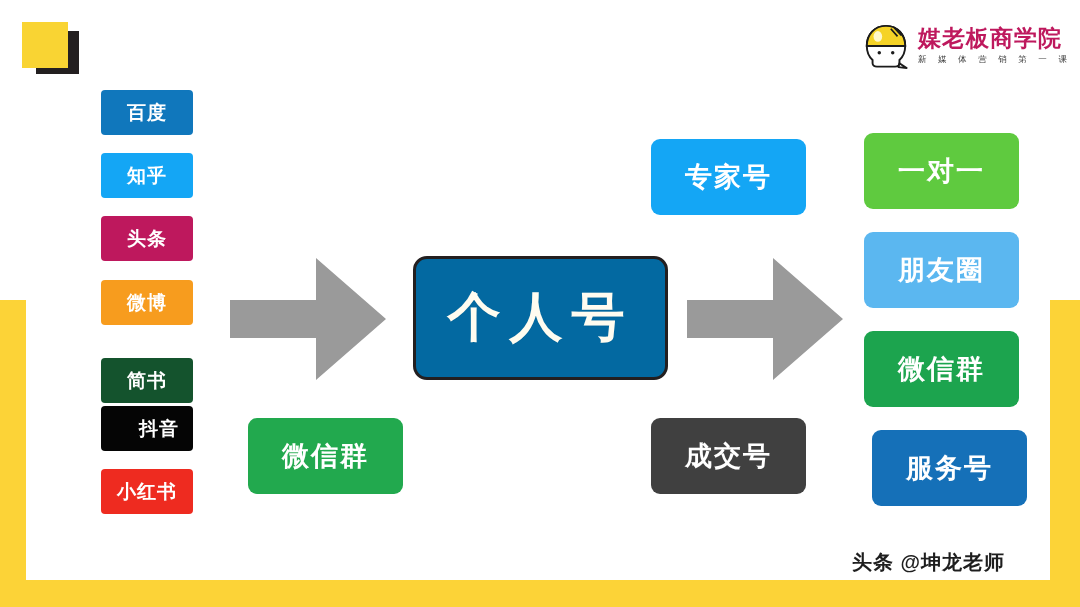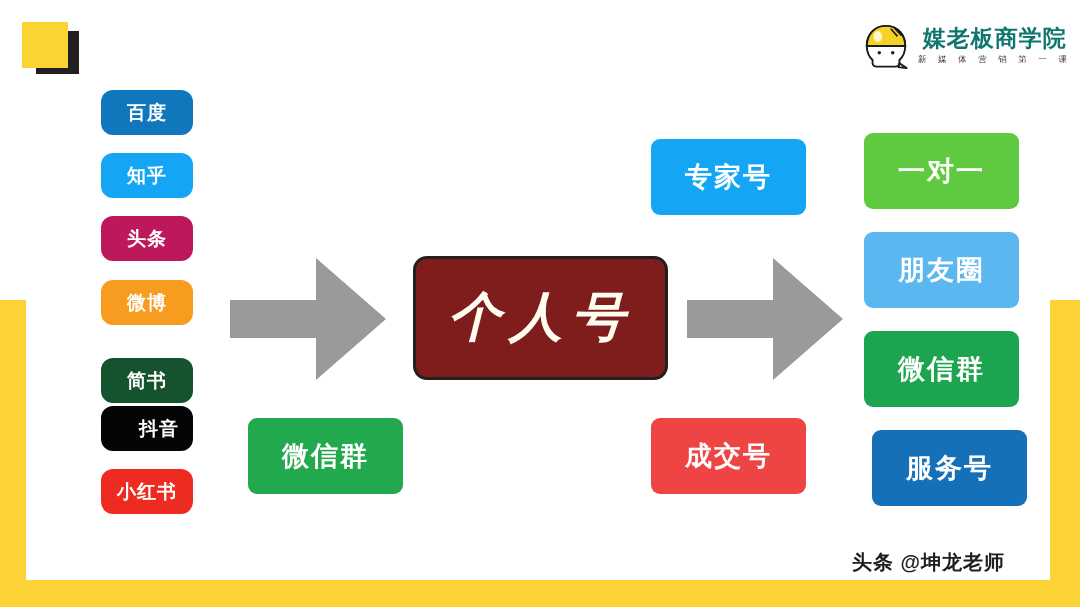--- a/index.html
+++ b/index.html
@@ -48,25 +48,24 @@
     width: 200px; height: 56px;
     display: flex;
     align-items: center;
     gap: 8px;
   }
   .logo-mark { width: 48px; height: 48px; flex: 0 0 48px; }
   .logo-text { display: flex; flex-direction: column; justify-content: center; }
   .logo-title {
     font-size: 23px;
     font-weight: bold;
-    color: #0f766e;
+    color: #be185d;
     letter-spacing: 1px;
     line-height: 1.05;
     white-space: nowrap;
-    text-align: center;
   }
   .logo-sub {
     font-size: 8.5px;
     color: #3A3A3A;
     letter-spacing: 4.6px;
     margin-top: 3px;
     white-space: nowrap;
   }
 
   
@@ -82,21 +81,21 @@
     text-align: center;
     line-height: 1;
   }
 
   
   .col-left .box {
     left: 101px;
     width: 92px;
     height: 45px;
     font-size: 19px;
-    border-radius: 12px;
+    border-radius: 4px;
     letter-spacing: 1px;
   }
 
   
   .box-wide {
     width: 155px;
     height: 76px;
     font-size: 27px;
     border-radius: 9px;
     letter-spacing: 2px;
@@ -184,28 +183,28 @@
     <div class="box" style="top: 406px; background: rgb(5, 5, 5); padding-left: 24px;">抖音</div>
     <div class="box" style="top: 469px; background: rgb(238, 43, 32);">小红书</div>
   </div>
 
   <div class="box box-wide" style="left: 248px; top: 418px; background: rgb(34, 169, 78);">微信群</div>
 
   <svg class="arrow" style="left:230px; top:258px; width:156px; height:122px" viewBox="0 0 156 122">
     <polygon points="0,42 86,42 86,0 156,61 86,122 86,80 0,80" fill="#9A9A9A"></polygon>
   </svg>
 
-  <div class="hero" style="background: #7f1d1d; border-color: rgb(35, 31, 32); color: rgb(255, 252, 240); font-style: italic;">个人号</div>
+  <div class="hero" style="background: #0369a1; border-color: rgb(35, 31, 32); color: rgb(255, 252, 240);">个人号</div>
 
   <svg class="arrow" style="left:687px; top:258px; width:156px; height:122px" viewBox="0 0 156 122">
     <polygon points="0,42 86,42 86,0 156,61 86,122 86,80 0,80" fill="#9A9A9A"></polygon>
   </svg>
 
   <div class="box box-wide" style="left: 651px; top: 139px; background: rgb(20, 166, 245);">专家号</div>
-  <div class="box box-wide" style="left: 651px; top: 418px; background: #ef4444;">成交号</div>
+  <div class="box box-wide" style="left: 651px; top: 418px; background: #404040;">成交号</div>
 
   <div class="box box-right" style="top: 133px; background: rgb(95, 202, 63);">一对一</div>
   <div class="box box-right" style="top: 232px; background: rgb(91, 183, 240);">朋友圈</div>
   <div class="box box-right" style="top: 331px; background: rgb(28, 164, 78);">微信群</div>
   <div class="box box-right" style="top: 430px; background: rgb(21, 112, 184); margin-left: 8px;">服务号</div>
 
   <div class="watermark">头条 @坤龙老师</div>
 
 </div>
 

